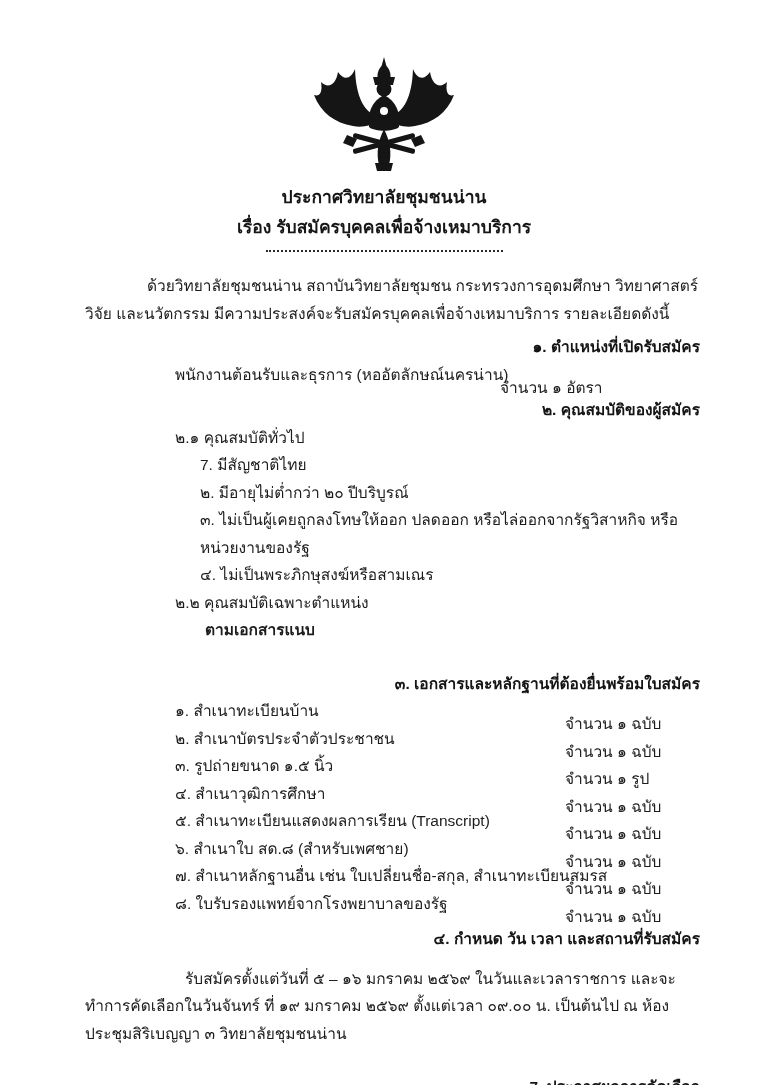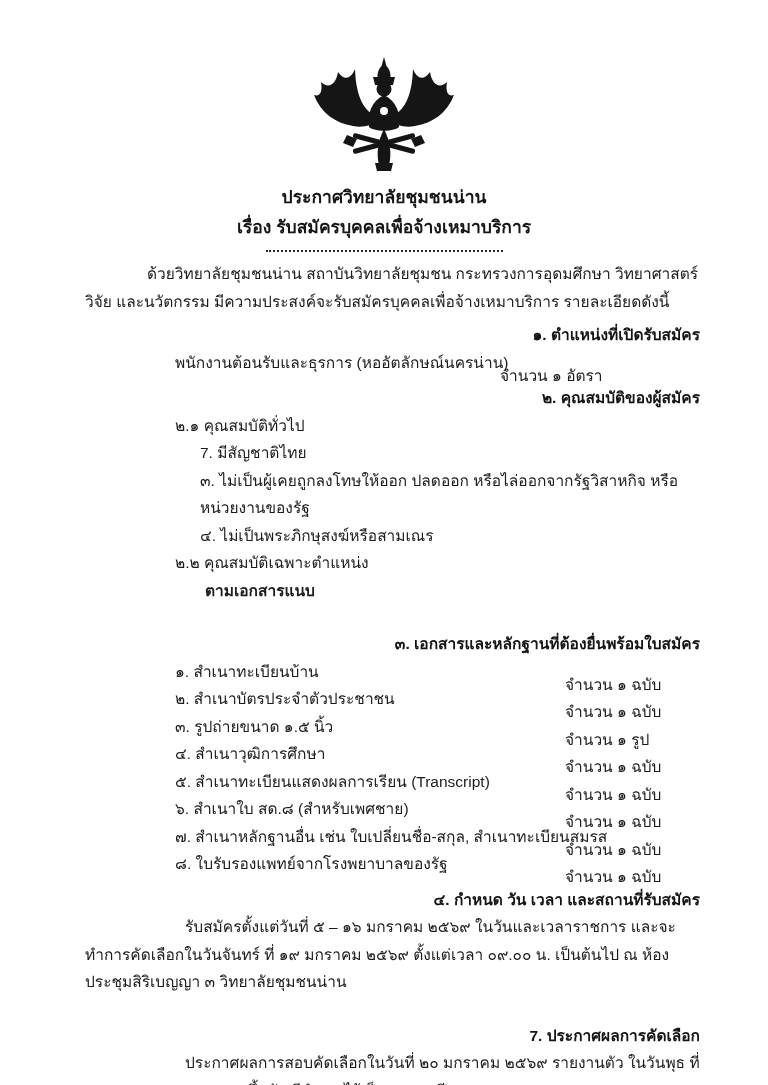--- a/index.html
+++ b/index.html
@@ -34,21 +34,21 @@
   }
   .gap-lg { margin-top: 26px; }
   .gap-sm { margin-top: 8px; }
   .lvl1 { padding-left: 90px; }
   .lvl2 { padding-left: 115px; }
   .lvl3 { padding-left: 120px; font-weight: 700; }
   .row { position: relative; }
   .qty { position: absolute; top: 13px; }
   .pos-qty { left: 415px; }
   .doc-qty { left: 480px; }
-  .para { margin-top: 0; }
+  .para { margin-top: 12px; }
 </style>
 </head>
 <body>
 
 <div class="page">
 
   <svg class="emblem" viewBox="0 0 150 118" xmlns="http://www.w3.org/2000/svg">
     <g fill="#151515">
 
       <path d="M75 2 L71.5 15 L78.5 15 Z"></path>
@@ -87,20 +87,21 @@
 
     <div class="h">๑. ตำแหน่งที่เปิดรับสมัคร</div>
     <div class="row lvl1">
       <span>พนักงานต้อนรับและธุรการ (หออัตลักษณ์นครน่าน)</span>
       <span class="qty pos-qty">จำนวน ๑ อัตรา</span>
     </div>
 
     <div class="h gap-sm">๒. คุณสมบัติของผู้สมัคร</div>
     <div class="lvl1">๒.๑ คุณสมบัติทั่วไป</div>
     <div class="lvl2">7. มีสัญชาติไทย</div>
+    <div class="lvl2">๒. มีอายุไม่ต่ำกว่า ๒๐ ปีบริบูรณ์</div>
     <div class="lvl2">๓. ไม่เป็นผู้เคยถูกลงโทษให้ออก ปลดออก หรือไล่ออกจากรัฐวิสาหกิจ หรือหน่วยงานของรัฐ</div>
     <div class="lvl2">๔. ไม่เป็นพระภิกษุสงฆ์หรือสามเณร</div>
     <div class="lvl1">๒.๒ คุณสมบัติเฉพาะตำแหน่ง</div>
     <div class="lvl3">ตามเอกสารแนบ</div>
 
     <div class="h gap-lg">๓. เอกสารและหลักฐานที่ต้องยื่นพร้อมใบสมัคร</div>
     <div class="row lvl1">
       <span>๑. สำเนาทะเบียนบ้าน</span>
       <span class="qty doc-qty">จำนวน ๑ ฉบับ</span>
     </div>

